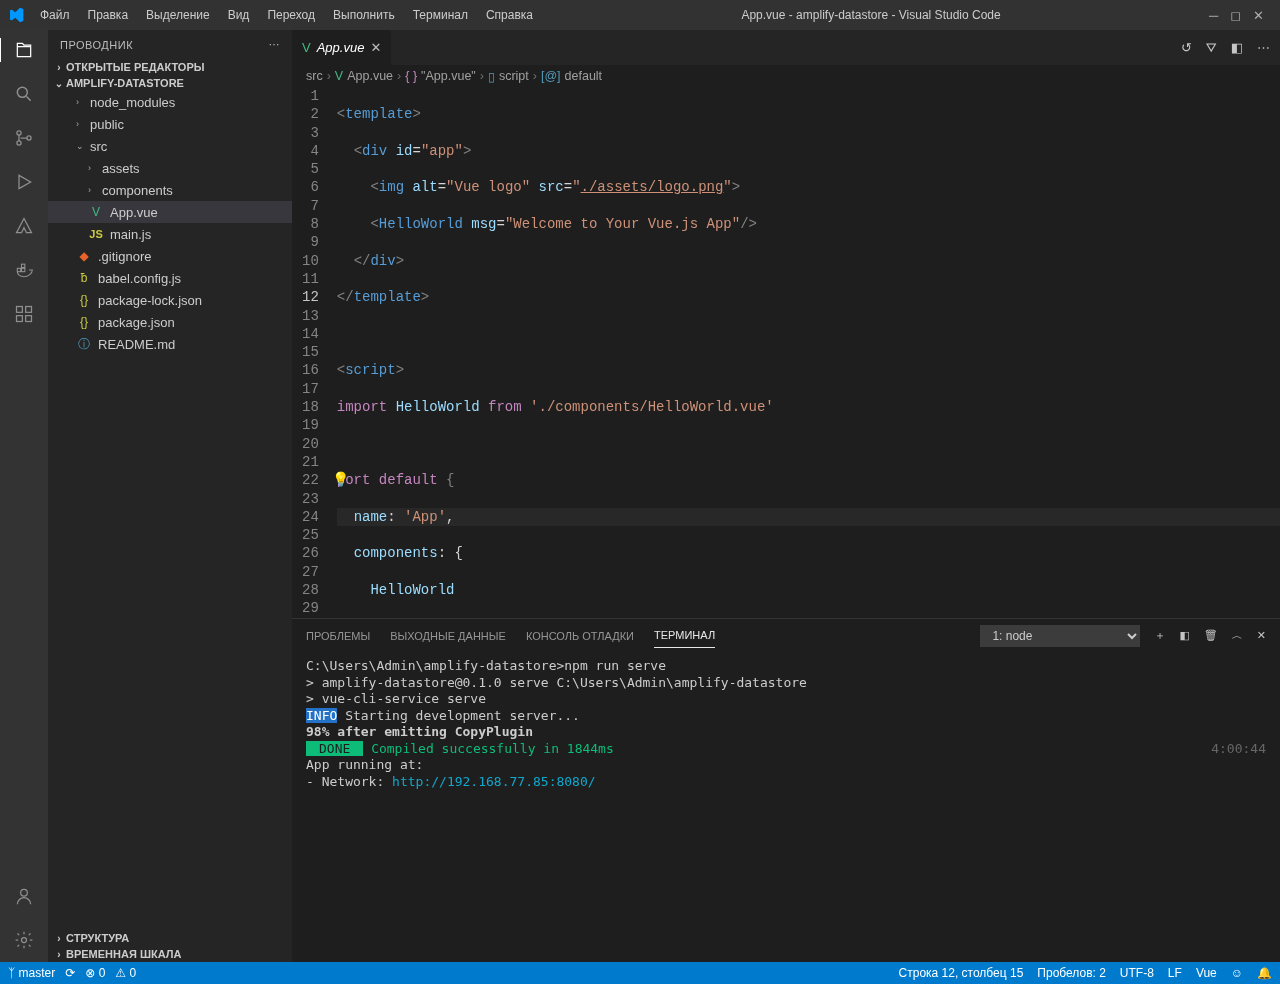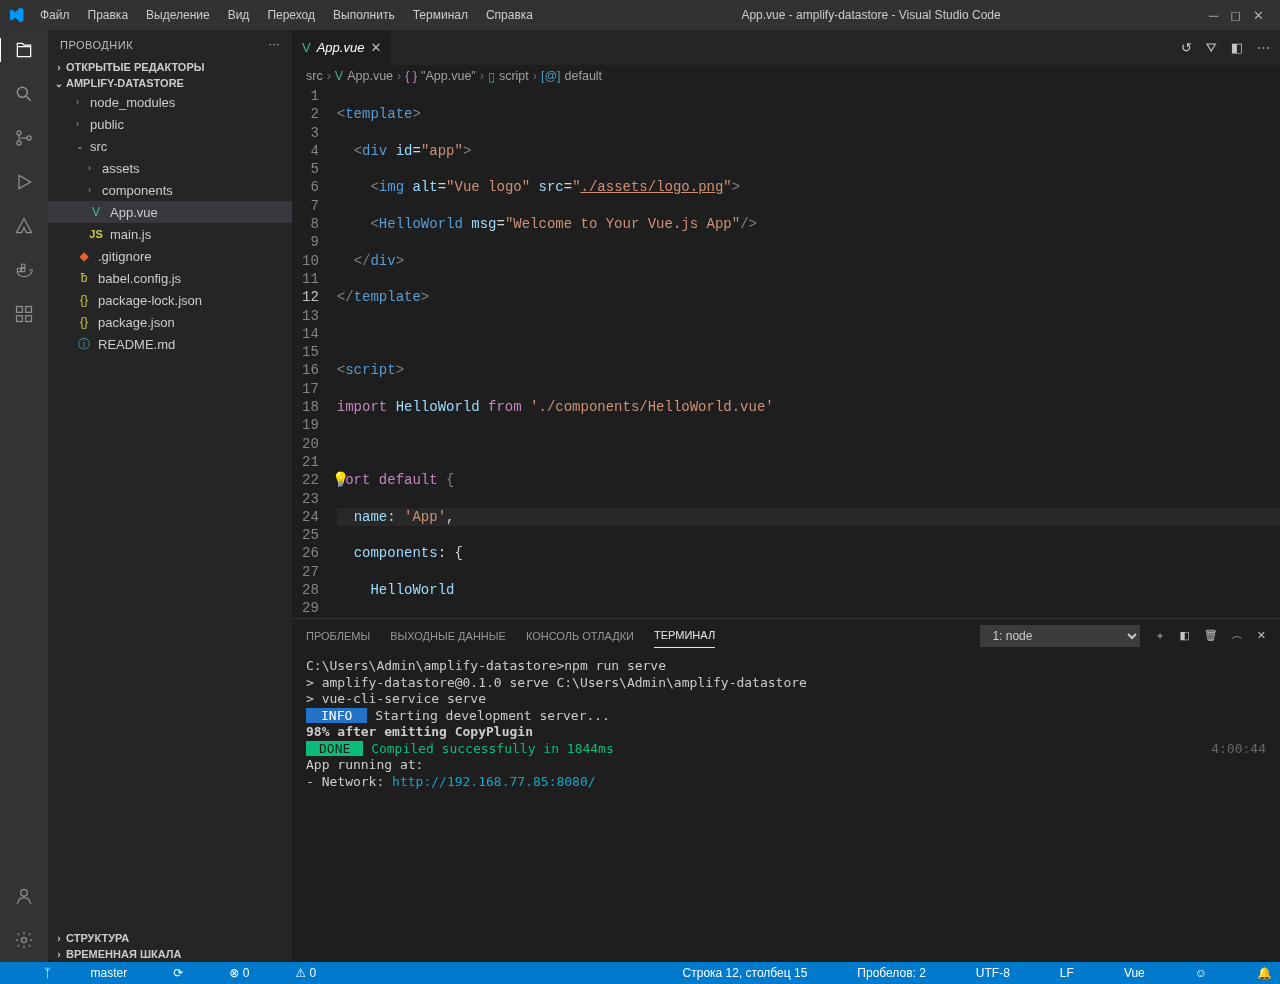--- a/index.html
+++ b/index.html
@@ -51,28 +51,28 @@
 .underline { text-decoration: underline; }
 .lightbulb { color: #ffcc00; position: absolute; left: -4px; }
 .minimap { position: absolute; top: 0; right: 0; width: 100px; height: 200px; opacity: 0.3; background: linear-gradient(#1e1e1e, #1e1e1e); font-size: 2px; color: #555; overflow: hidden; }
 .panel { height: 344px; background: #1e1e1e; border-top: 1px solid #333; display: flex; flex-direction: column; }
 .panel-tabs { display: flex; align-items: center; height: 33px; padding: 0 14px; gap: 20px; font-size: 11px; color: #969696; }
 .panel-tabs .ptab { cursor: pointer; padding: 6px 0; }
 .panel-tabs .ptab.active { color: #e7e7e7; border-bottom: 1px solid #e7e7e7; }
 .panel-tabs .right { margin-left: auto; display: flex; align-items: center; gap: 14px; color: #c5c5c5; }
 .panel-tabs select { background: #3c3c3c; color: #ccc; border: none; padding: 2px 34px 2px 8px; font-size: 12px; width: 160px; height: 22px; }
 .terminal { flex: 1; padding: 6px 14px; font-family: Consolas, monospace; font-size: 13px; line-height: 16.5px; color: #cccccc; overflow: auto; }
-.terminal .info { background: #2472c8; color: #fff; padding: 0 15px; }
+.terminal .info { background: #2472c8; color: #fff; padding: 0 0; }
 .terminal .done { background: #0dbc79; color: #1e1e1e; padding: 0 13px; }
 .terminal .green { color: #0dbc79; }
 .terminal .cyan { color: #11a8cd; }
 .terminal .time { color: #666; float: right; }
 .statusbar { height: 22px; background: #007acc; display: flex; align-items: center; color: #fff; font-size: 12px; padding: 0 8px; gap: 10px; }
 .statusbar .right { margin-left: auto; display: flex; gap: 14px; align-items: center; justify-content: space-between; }
-.statusbar span { cursor: pointer; white-space: nowrap; margin-left: 36px; }
+.statusbar span { cursor: pointer; white-space: nowrap; }
 svg { width: 20px; height: 20px; fill: currentColor; }
 .bottom-sections { border-top: 0; }
 </style>
 </head>
 <body>
 
 <div class="titlebar">
   <svg class="titlebar-logo" viewBox="0 0 24 24">
       <path fill="#0098ff" d="M23 3l-5-2-7 7-5-4-3 1v14l3 1 5-4 7 7 5-2V3z"></path>
     </svg>

